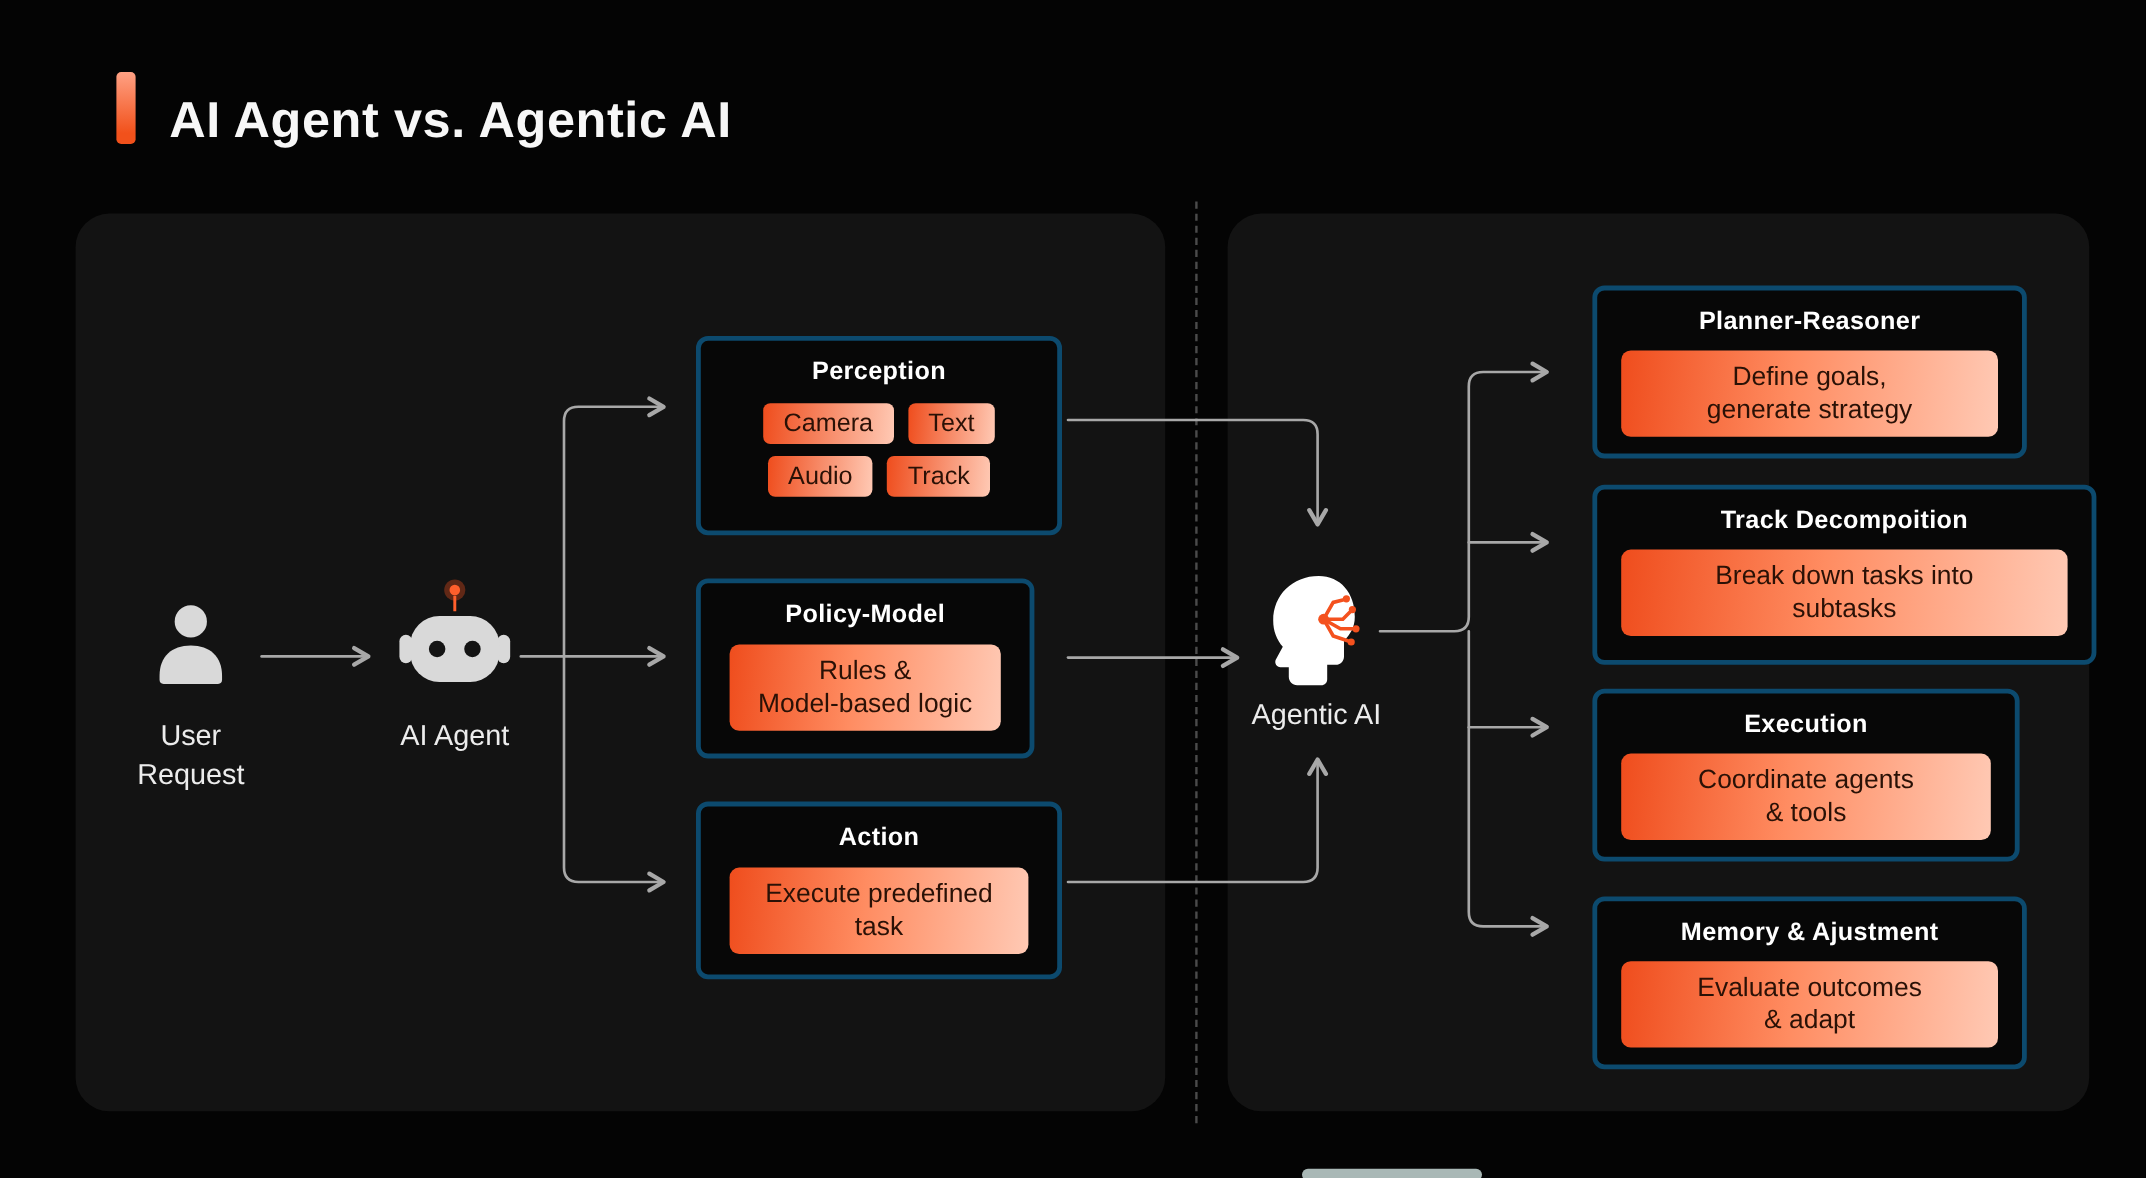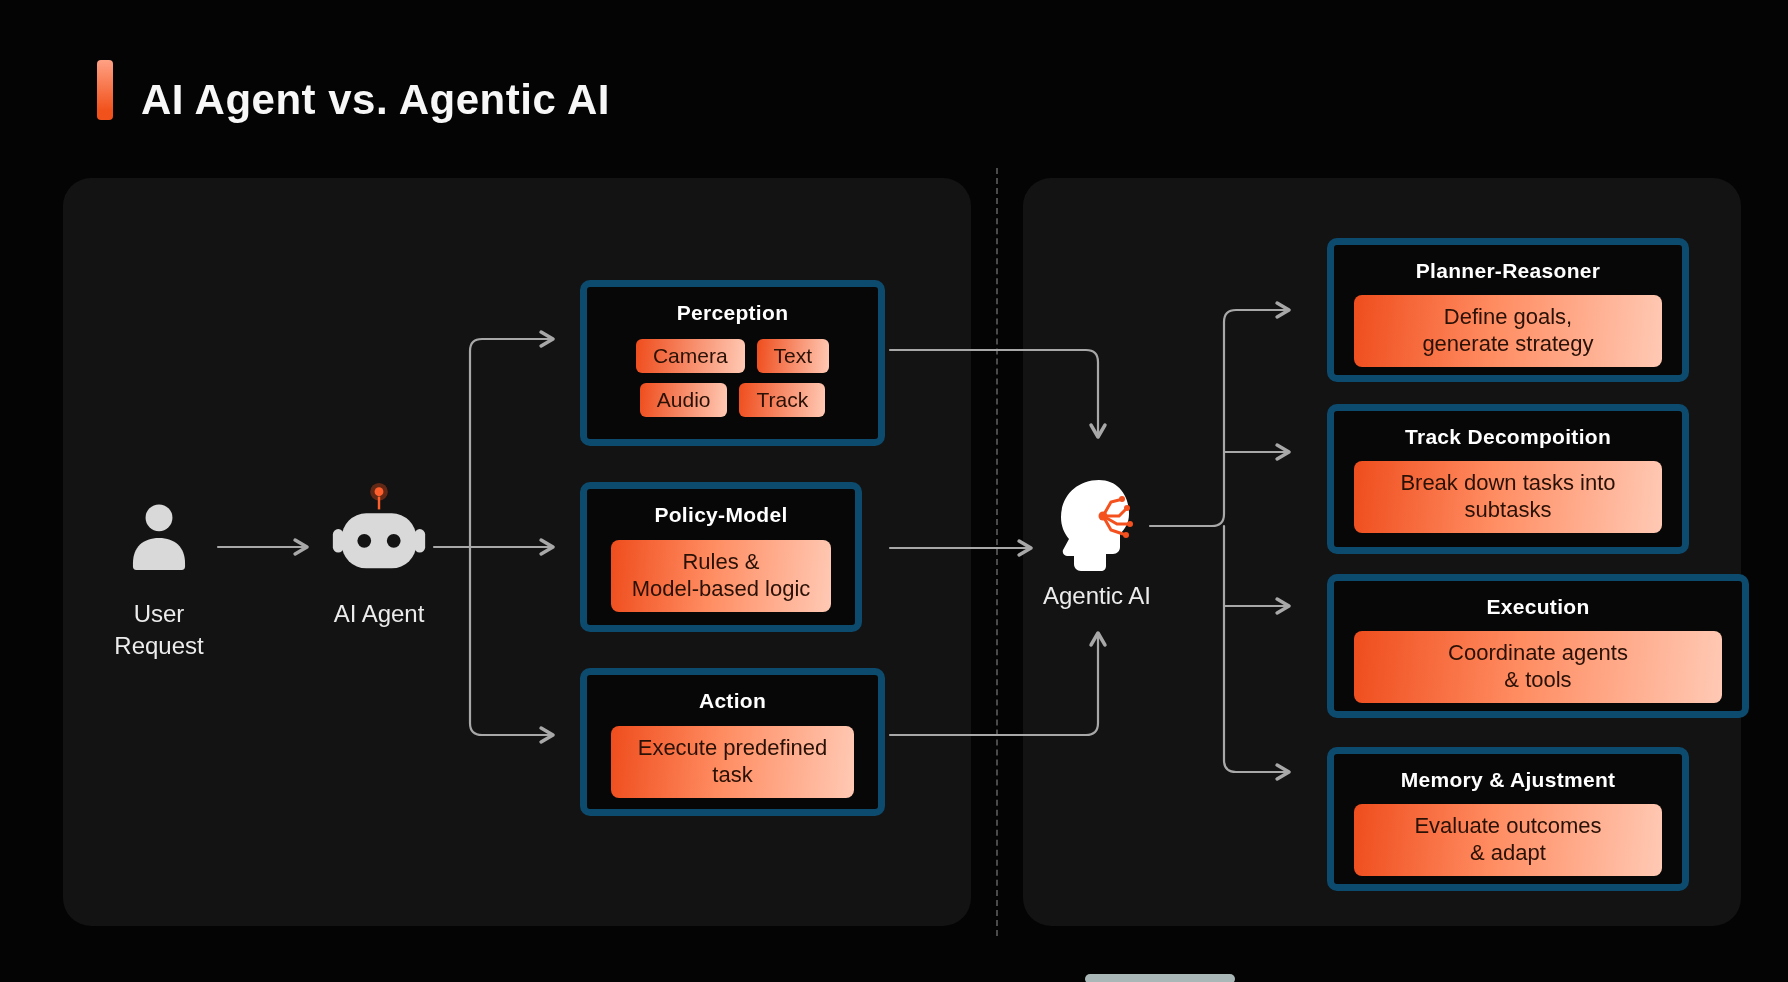--- a/index.html
+++ b/index.html
@@ -13,21 +13,21 @@
     background:linear-gradient(180deg,#ffa184 0%,#f1511b 85%); }
   .page-title { font-size:42px; font-weight:600; color:#f7f7f7; letter-spacing:0.5px;margin-top:20px; }
 
   .panel { position:absolute; top:178px; height:748px; background:#131313; border-radius:28px; }
   .left-panel  { left:63px;  width:908px; }
   .right-panel { left:1023px; width:718px; }
   .divider { position:absolute; left:996px; top:168px; height:768px; border-left:2px dashed #4b4b4b; }
 
   .arrows { position:absolute; left:0; top:0; pointer-events:none; }
 
-  .node-box { position:absolute; background:#070707; border:7px solid #0c4a6e;
+  .node-box { position:absolute; background:#070707; border:4px solid #0c4a6e;
     border-radius:10px; text-align:center; }
   .node-title { margin-top:14px; font-size:21px; font-weight:700; color:#ffffff; letter-spacing:0.3px; }
   .grad-body { margin:13px 24px 0; border-radius:8px;
     background:linear-gradient(95deg,#ef4d1d 0%, #ff8c61 45%, #ffc9b4 100%);
     color:#2a1106; font-size:22px; line-height:1.22; font-weight:500;
     display:flex; align-items:center; justify-content:center;
     white-space:pre-line; padding:9px 14px; min-height:62px; }
   .right-box .grad-body { margin:12px 20px 0; }
 
   .chips { display:flex; flex-wrap:wrap; justify-content:center;
@@ -152,27 +152,27 @@
     </svg>
   </div>
   <div class="actor-label" style="left:997px; top:580px; width:200px;">Agentic AI</div>
 
   <div class="node-box right-box" style="left:1327px; top:238px; width:362px; height:144px;">
     <div class="node-title">Planner-Reasoner</div>
     <div class="grad-body">Define goals,
 generate strategy</div>
   </div>
 
-  <div class="node-box right-box" style="left:1327px; top:404px; width:362px; height:150px;">
+  <div class="node-box right-box" style="left:1327px; top:404px; width:420px; height:150px;">
     <div class="node-title">Track Decompoition</div>
     <div class="grad-body">Break down tasks into
 subtasks</div>
   </div>
 
-  <div class="node-box right-box" style="left:1327px; top:574px; width:422px; height:144px;">
+  <div class="node-box right-box" style="left:1327px; top:574px; width:356px; height:144px;">
     <div class="node-title">Execution</div>
     <div class="grad-body">Coordinate agents
 &amp; tools</div>
   </div>
 
   <div class="node-box right-box" style="left:1327px; top:747px; width:362px; height:144px;">
     <div class="node-title">Memory &amp; Ajustment</div>
     <div class="grad-body">Evaluate outcomes
 &amp; adapt</div>
   </div>

